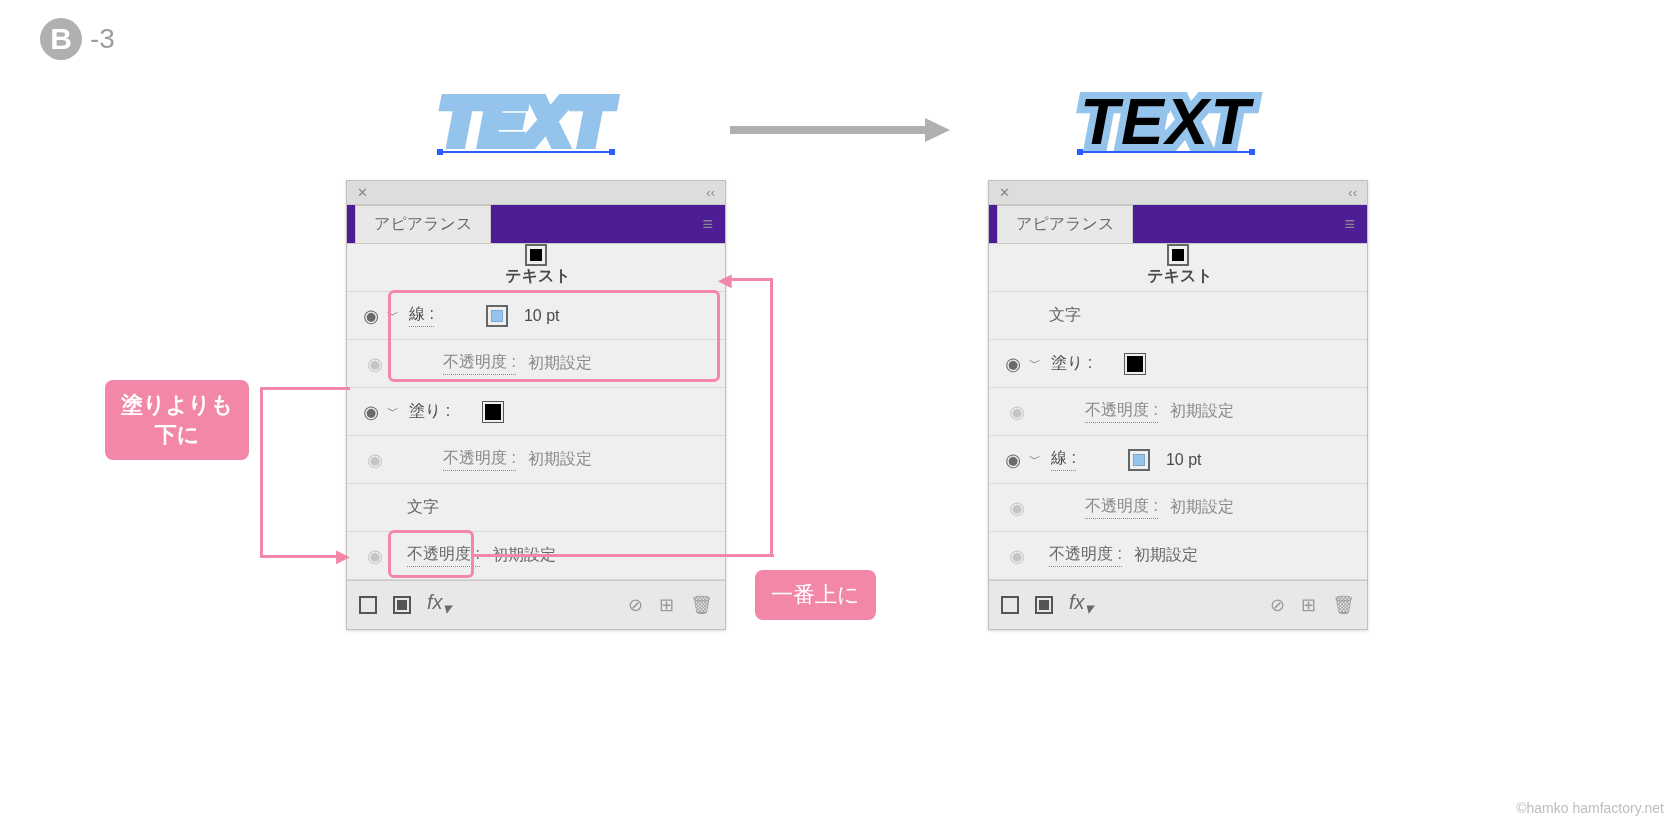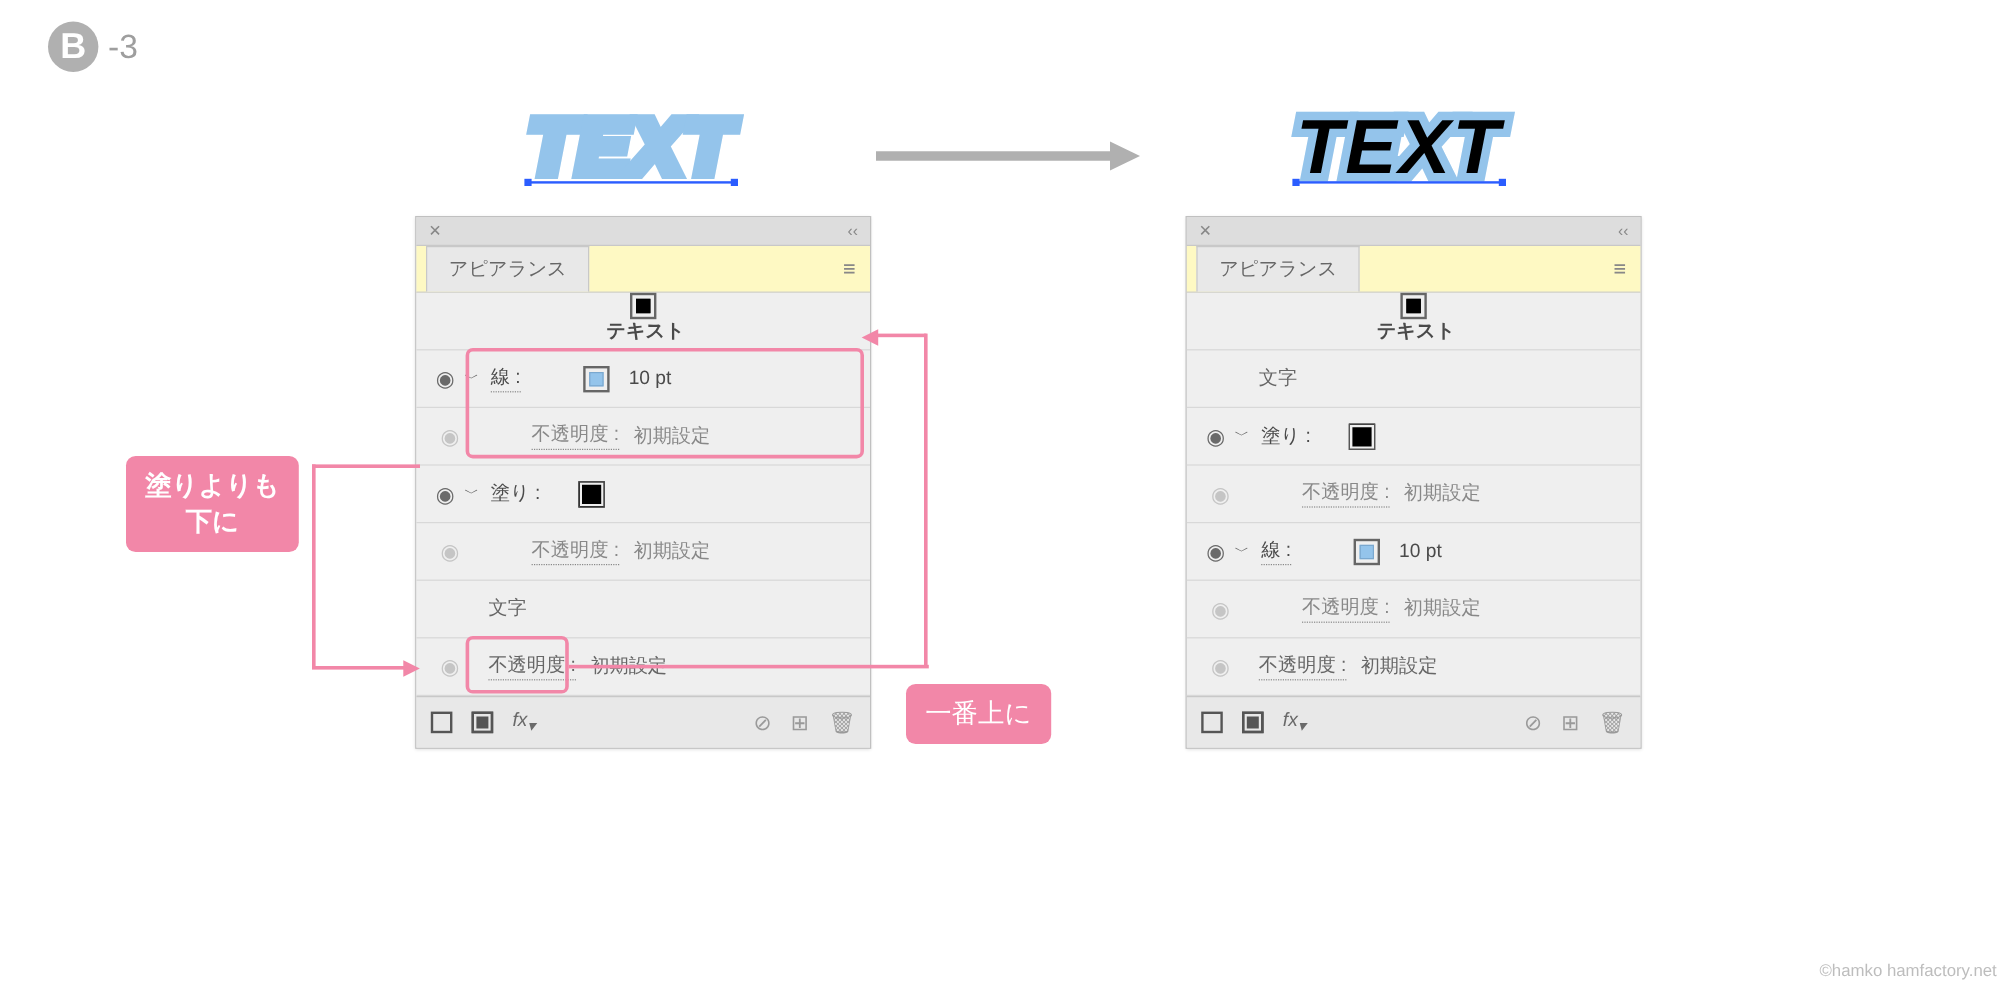--- a/index.html
+++ b/index.html
@@ -22,21 +22,21 @@
 .baseline::before { left: -3px; }
 .baseline::after { right: -3px; }
 
 .arrow-big { position: absolute; top: 115px; left: 730px; color: #b0b0b0; }
 
 .panel { position: absolute; width: 380px; background: #e8e8e8; border: 1px solid #c0c0c0; box-shadow: 0 1px 3px rgba(0,0,0,0.15); font-size: 16px; color: #4a4a4a; }
 .panel.left { top: 180px; left: 346px; }
 .panel.right { top: 180px; left: 988px; }
 
 .panel-top { display: flex; justify-content: space-between; align-items: center; padding: 4px 10px; border-bottom: 1px solid #c8c8c8; background: #ddd; font-size: 13px; color: #888; }
-.tab-row { display: flex; align-items: center; background: #fef9c3; border-bottom: 1px solid #c8c8c8; padding: 0 8px; }
+.tab-row { display: flex; align-items: center; background: #4c1d95; border-bottom: 1px solid #c8c8c8; padding: 0 8px; }
 .tab { padding: 8px 18px; background: #e8e8e8; border: 1px solid #c8c8c8; border-bottom: none; color: #666; font-size: 16px; }
 .tab-spacer { flex: 1; }
 .menu-lines { color: #888; font-size: 18px; padding: 0 4px; }
 
 .rows { background: #efefef; }
 .row { display: flex; align-items: center; height: 48px; border-bottom: 1px solid #d8d8d8; padding: 0 8px; }
 .eye { width: 32px; color: #6a6a6a; font-size: 18px; text-align: center; }
 .eye.dim { color: #c5c5c5; }
 .chev { width: 18px; color: #666; font-size: 12px; }
 .swatch { width: 22px; height: 22px; border: 2px solid #666; display: inline-flex; align-items: center; justify-content: center; margin: 0 4px; }
@@ -47,21 +47,21 @@
 .lbl { margin-left: 4px; }
 .lbl-u { border-bottom: 1px dotted #888; padding-bottom: 1px; }
 .val { margin-left: 12px; }
 .row.title-row { font-weight: bold; flex-direction: column; }
 .row.sub { padding-left: 56px; color: #666; }
 .row.sub2 { padding-left: 92px; color: #888; }
 
 .panel-bottom { display: flex; align-items: center; padding: 10px 12px; gap: 16px; border-top: 1px solid #c8c8c8; background: #e8e8e8; color: #6a6a6a; }
 .sq-outline { width: 18px; height: 18px; border: 2px solid #555; }
 .sq-solid { width: 18px; height: 18px; border: 2px solid #555; background: #555; box-shadow: inset 0 0 0 2px #e8e8e8; }
-.fx { font-style: italic; font-size: 16px; }
+.fx { font-style: italic; font-size: 20px; }
 .spacer { flex: 1; }
 .icon-o { font-size: 18px; color: #9a9a9a; }
 
 .callout { position: absolute; background: #f287a8; color: #fff; padding: 10px 16px; border-radius: 8px; font-size: 22px; text-align: center; }
 .callout.c1 { top: 380px; left: 105px; font-weight: bold; }
 .callout.c2 { top: 570px; left: 755px; }
 
 .hl { position: absolute; border: 3px solid #f287a8; border-radius: 6px; pointer-events: none; }
 .hl1 { top: 290px; left: 388px; width: 332px; height: 92px; }
 .hl2 { top: 530px; left: 388px; width: 86px; height: 48px; }

